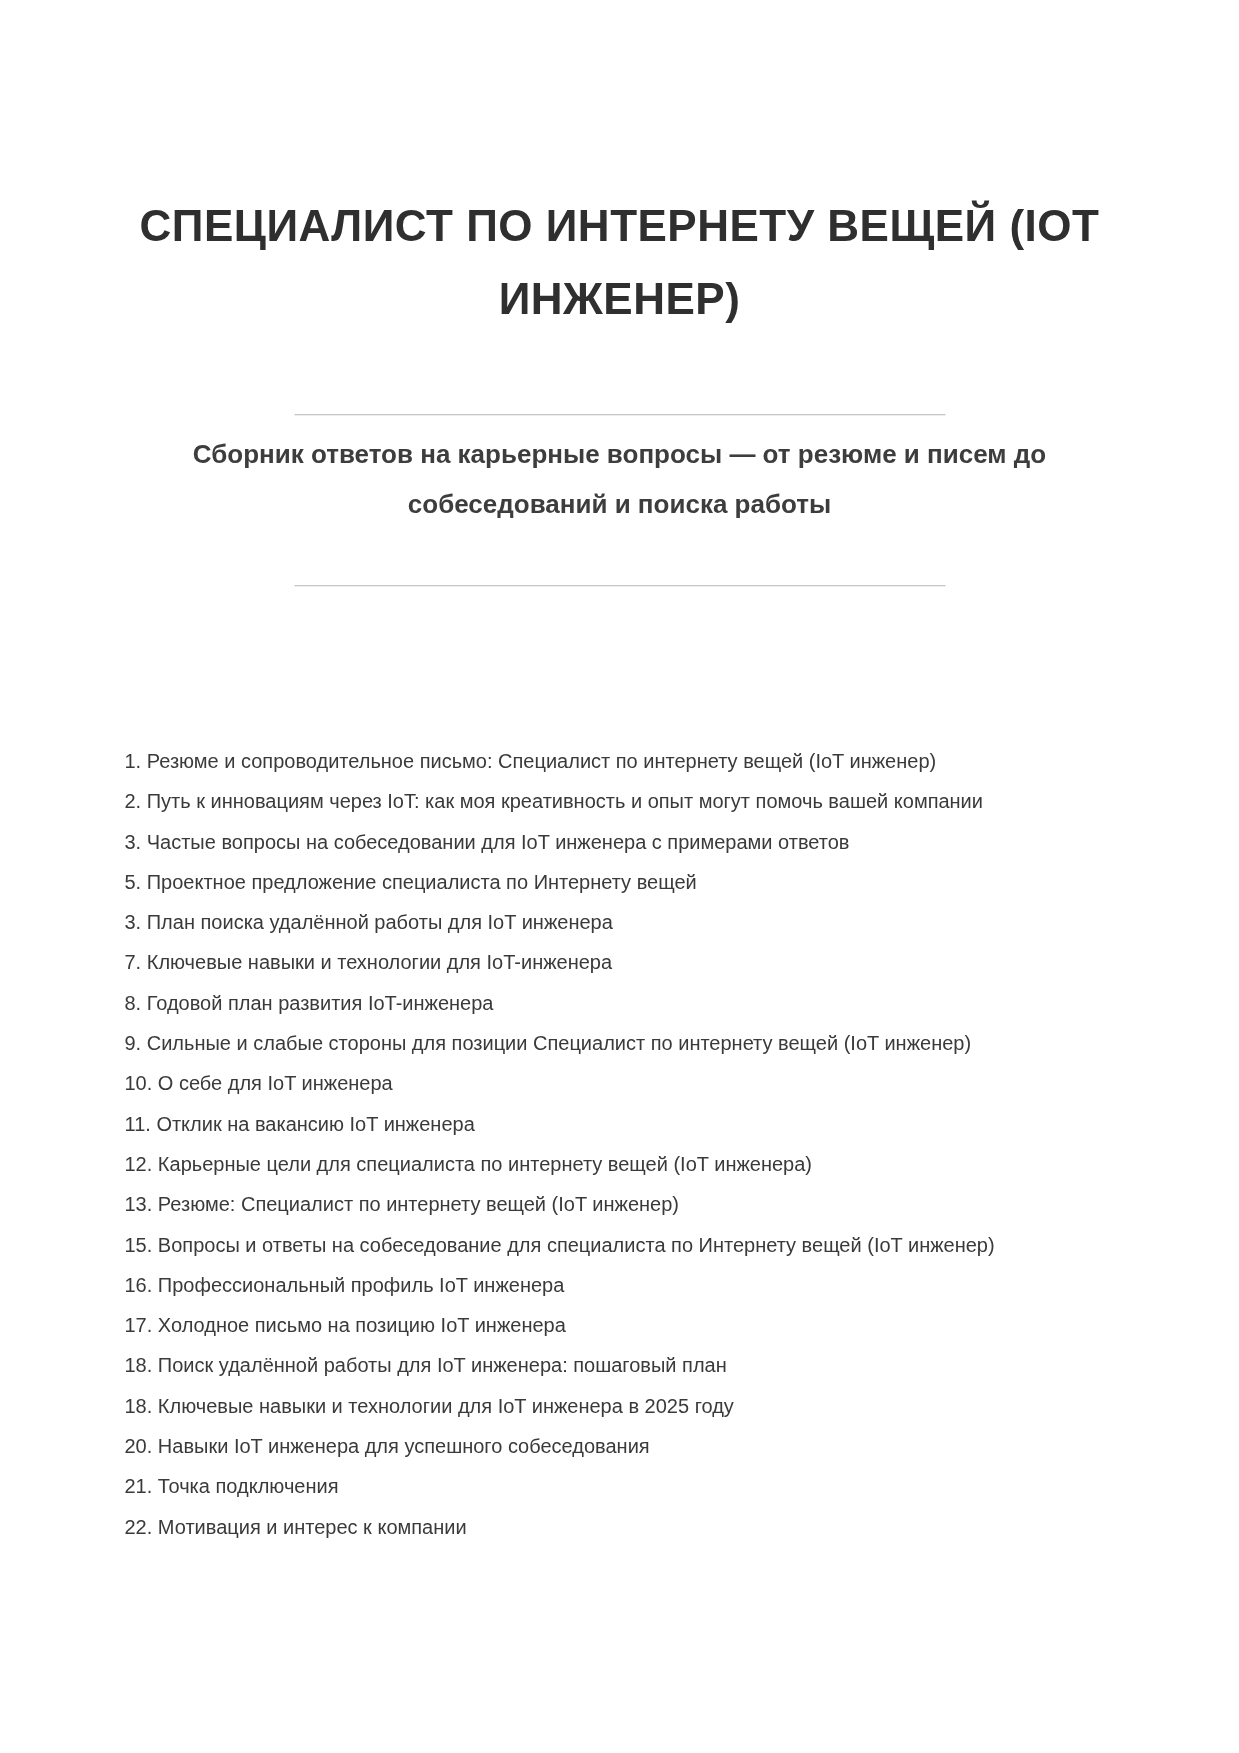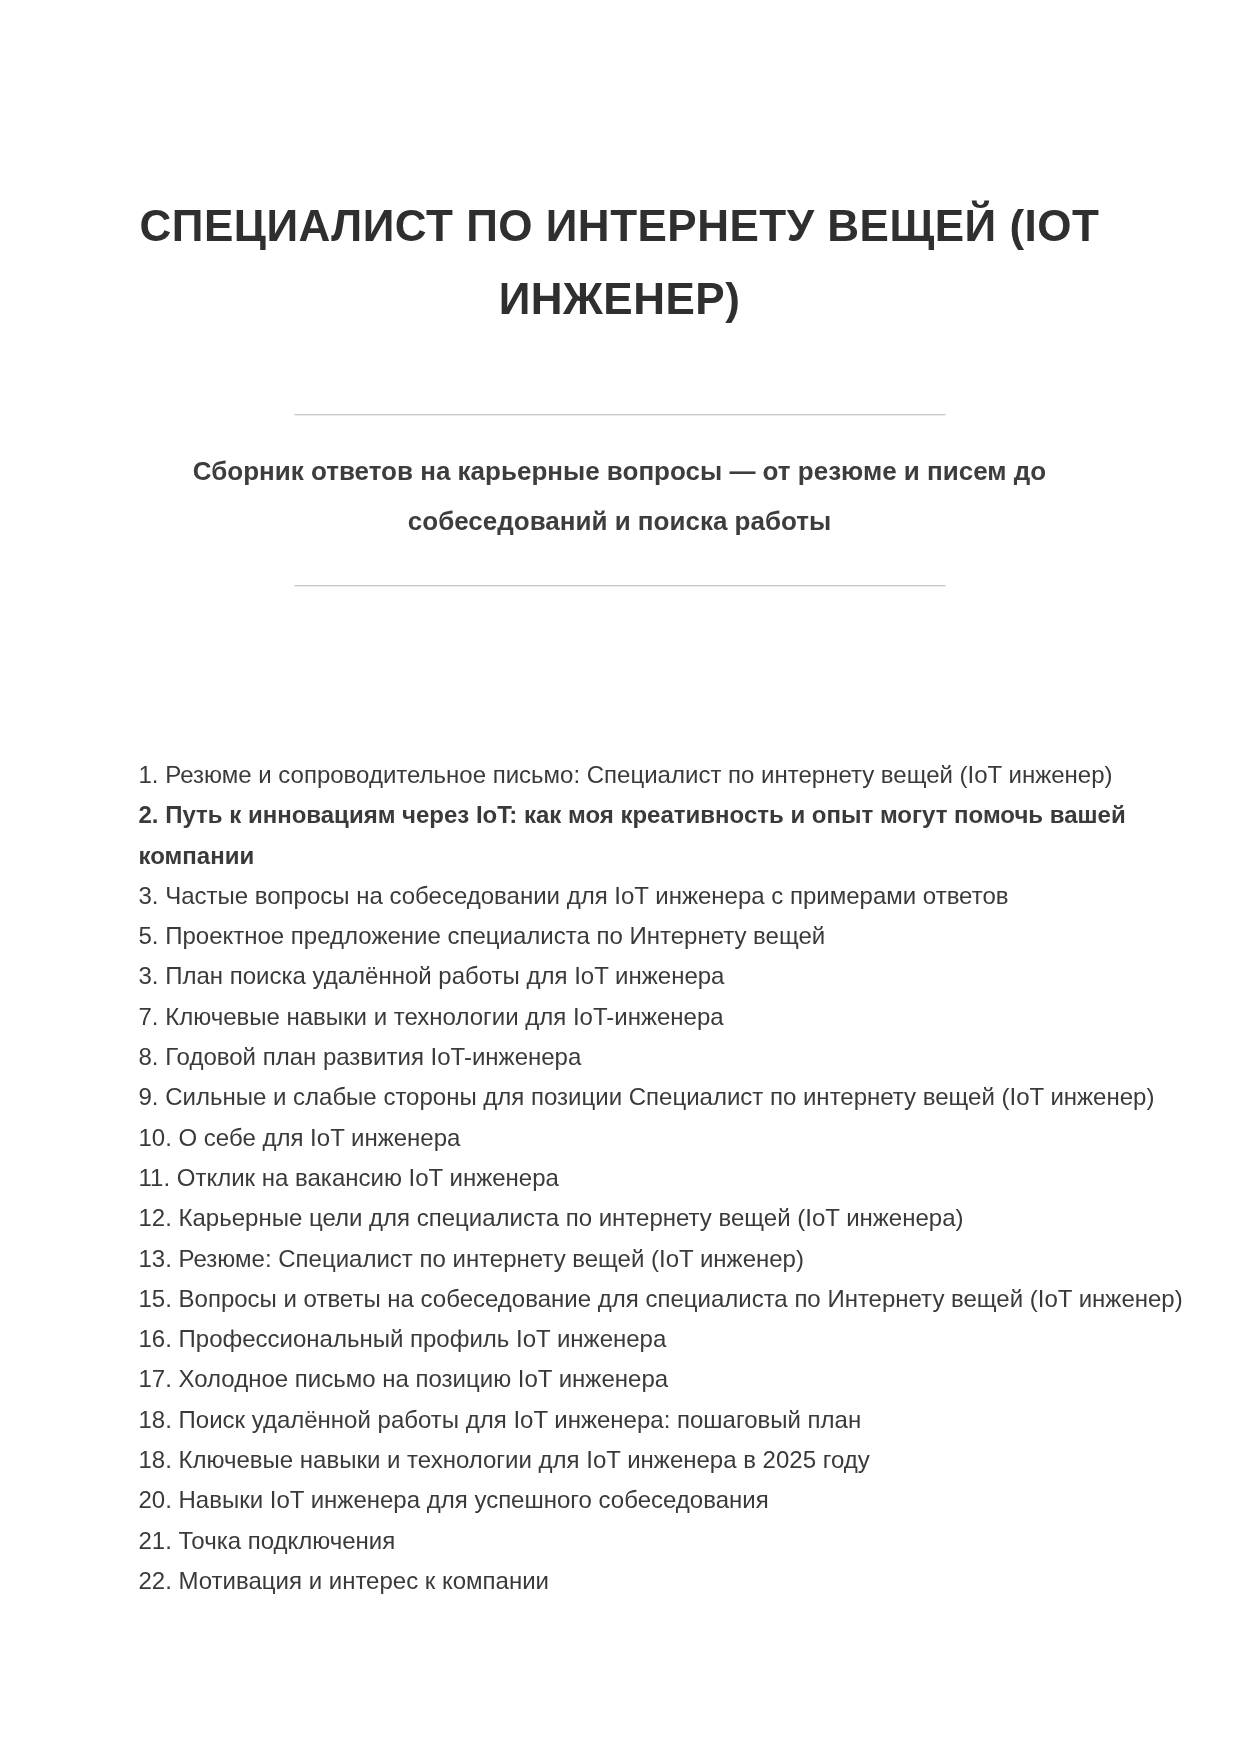--- a/index.html
+++ b/index.html
@@ -37,51 +37,50 @@
     transform: translateX(-50%);
     width: 651px;
     height: 1px;
     background: #c9c9c9;
     box-shadow: 0 1px 0 #ececec;
   }
   .divider-top { top: 414px; }
   .divider-bottom { top: 585px; }
   .doc-subtitle {
     position: absolute;
-    top: 446px;
+    top: 429px;
     left: 110px;
     right: 110px;
     margin: 0;
     text-align: center;
     font-size: 26px;
     font-weight: 600;
     line-height: 50px;
     color: #3d3d3d;
   }
   .toc {
     position: absolute;
     top: 741px;
     left: 78px;
     width: 1085px;
-    margin: 14px;
+    margin: 0;
     padding: 0;
     list-style: none;
-    font-size: 24px;
+    font-size: 20px;
     font-weight: 400;
     line-height: 40.3px;
     color: #3a3a3a;
   }
   .toc-item {
     margin: 0;
     padding: 0;
   }
   
   .toc-item:nth-child(2) {
     max-width: 1005px;
-    font-weight: bold;
   }
 </style>
 </head>
 <body>
 
 <div class="page">
 
   <h1 class="doc-title">СПЕЦИАЛИСТ ПО ИНТЕРНЕТУ ВЕЩЕЙ (IOT ИНЖЕНЕР)</h1>
 
   <div class="divider divider-top"></div>

